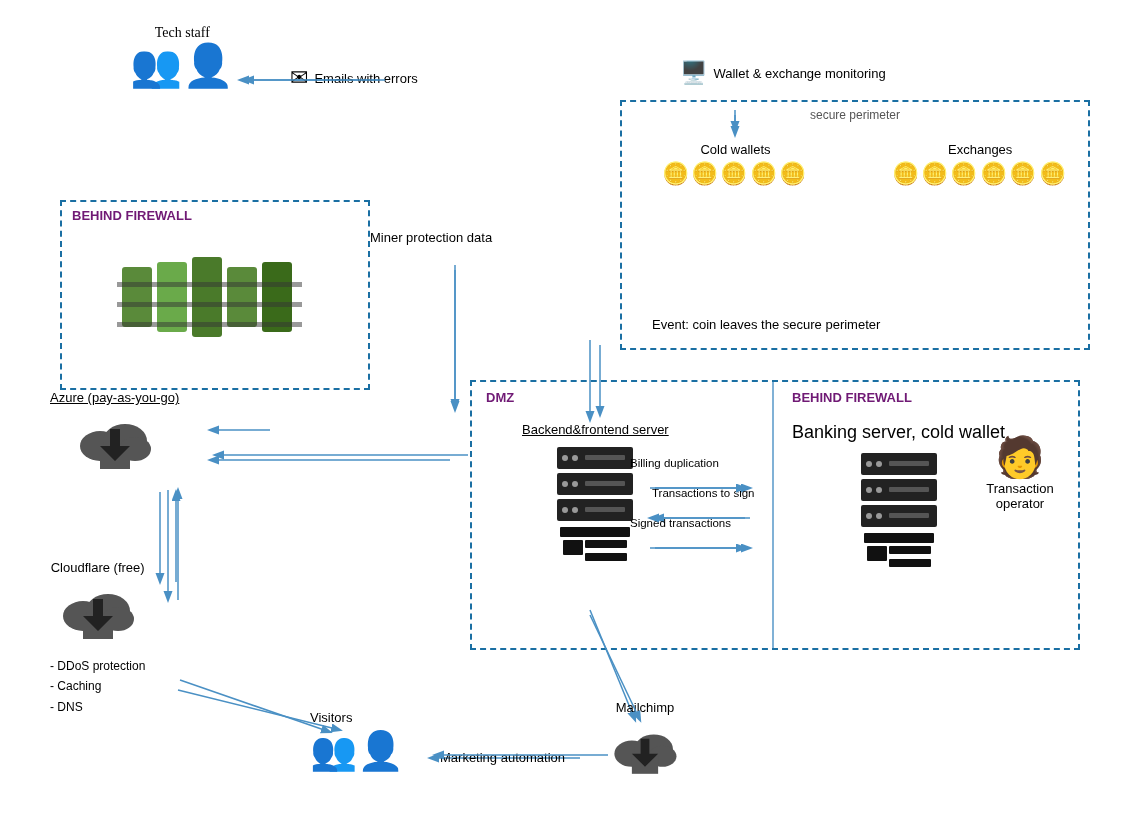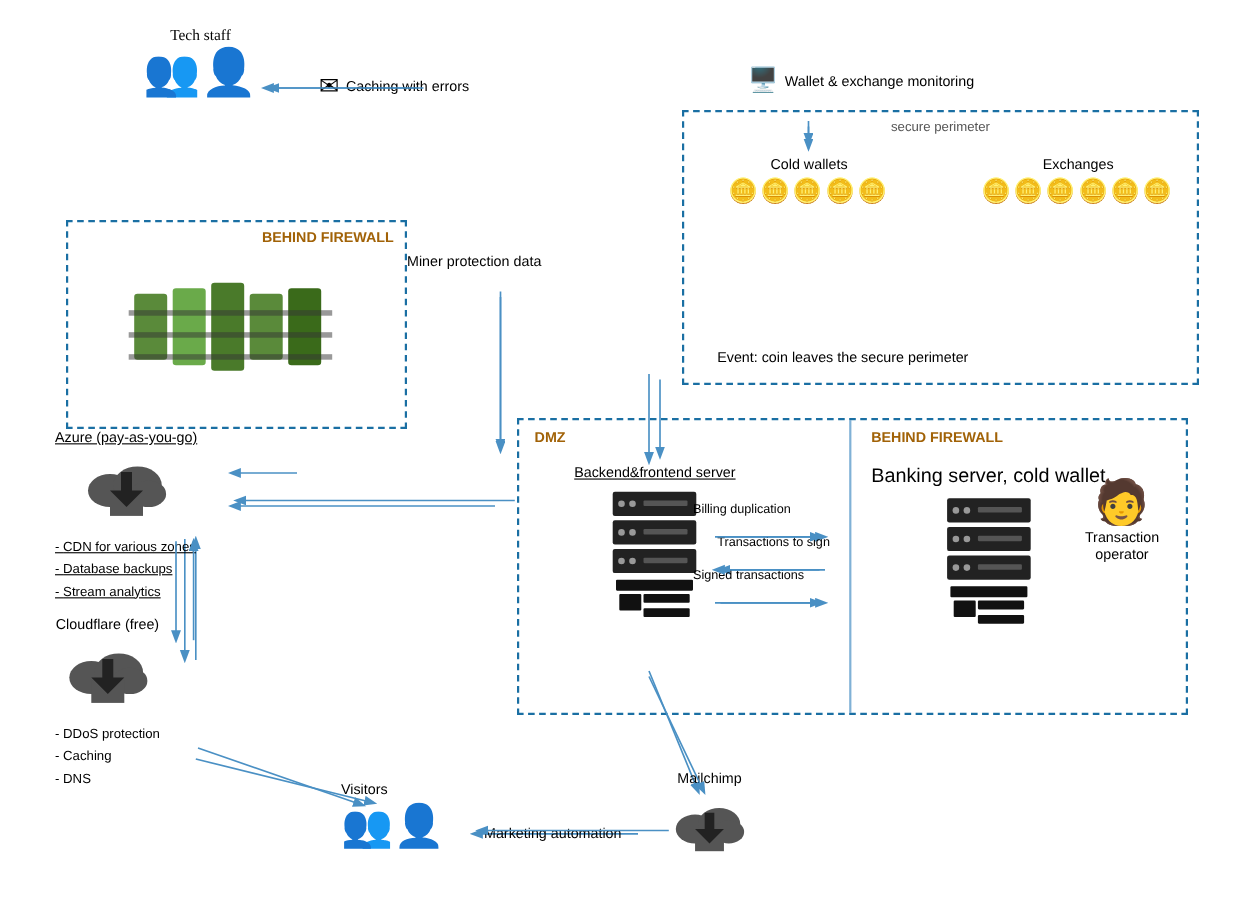--- a/index.html
+++ b/index.html
@@ -30,22 +30,21 @@
       position: absolute;
       top: 0; left: 0;
       width: 1127px;
       height: 818px;
       pointer-events: none;
     }
 
     .behind-firewall-label {
       font-size: 13px;
       font-weight: bold;
-      color: #a16207;
-      text-align: right;
+      color: #701a75;
     }
 
     .section-label {
       font-size: 12px;
       color: #555;
     }
 
     .underline {
       text-decoration: underline;
     }
@@ -105,21 +104,21 @@
   </svg>
 
   <div style="position:absolute; top:25px; left:130px; text-align:center;">
     <div style="font-size:14px; margin-bottom:4px;font-family:Liberation Serif, serif;">Tech staff</div>
 
     <div style="font-size:42px; line-height:1;">👥👤</div>
   </div>
 
   <div style="position:absolute; top:65px; left:290px; display:flex; align-items:center; gap:6px;">
     <div style="font-size:22px;">✉</div>
-    <div style="font-size:13px;">Caching with errors</div>
+    <div style="font-size:13px;">Emails with errors</div>
   </div>
 
   <div style="position:absolute; top:60px; left:680px; display:flex; align-items:center; gap:6px;">
     <div style="font-size:22px;">🖥️</div>
     <div style="font-size:13px;">Wallet &amp; exchange monitoring</div>
   </div>
 
   <div class="dashed-box" style="top:100px; left:620px; width:470px; height:250px;">
     <div style="text-align:center; margin-top:6px;" class="section-label">secure perimeter</div>
 
@@ -241,25 +240,20 @@
       <svg width="80" height="65" viewBox="0 0 80 65">
         <ellipse cx="25" cy="35" rx="20" ry="15" fill="#555"></ellipse>
         <ellipse cx="50" cy="30" rx="22" ry="17" fill="#555"></ellipse>
         <ellipse cx="60" cy="38" rx="16" ry="12" fill="#555"></ellipse>
         <rect x="25" y="38" width="30" height="20" fill="#555"></rect>
 
         <polygon points="40,50 25,35 35,35 35,18 45,18 45,35 55,35" fill="#222"></polygon>
       </svg>
     </div>
 
-    <ul class="bullet-list" style="margin-top:6px; margin-left:0;">
-      <li>CDN for various zones</li>
-      <li>Database backups</li>
-      <li>Stream analytics</li>
-    </ul>
   </div>
 
   <div style="position:absolute; top:560px; left:50px;">
     <div style="font-size:13px; text-align:center; margin-bottom:6px;">Cloudflare (free)</div>
     <div style="text-align:center;">
       <svg width="80" height="65" viewBox="0 0 80 65">
         <ellipse cx="25" cy="35" rx="20" ry="15" fill="#555"></ellipse>
         <ellipse cx="50" cy="30" rx="22" ry="17" fill="#555"></ellipse>
         <ellipse cx="60" cy="38" rx="16" ry="12" fill="#555"></ellipse>
         <rect x="25" y="38" width="30" height="20" fill="#555"></rect>

